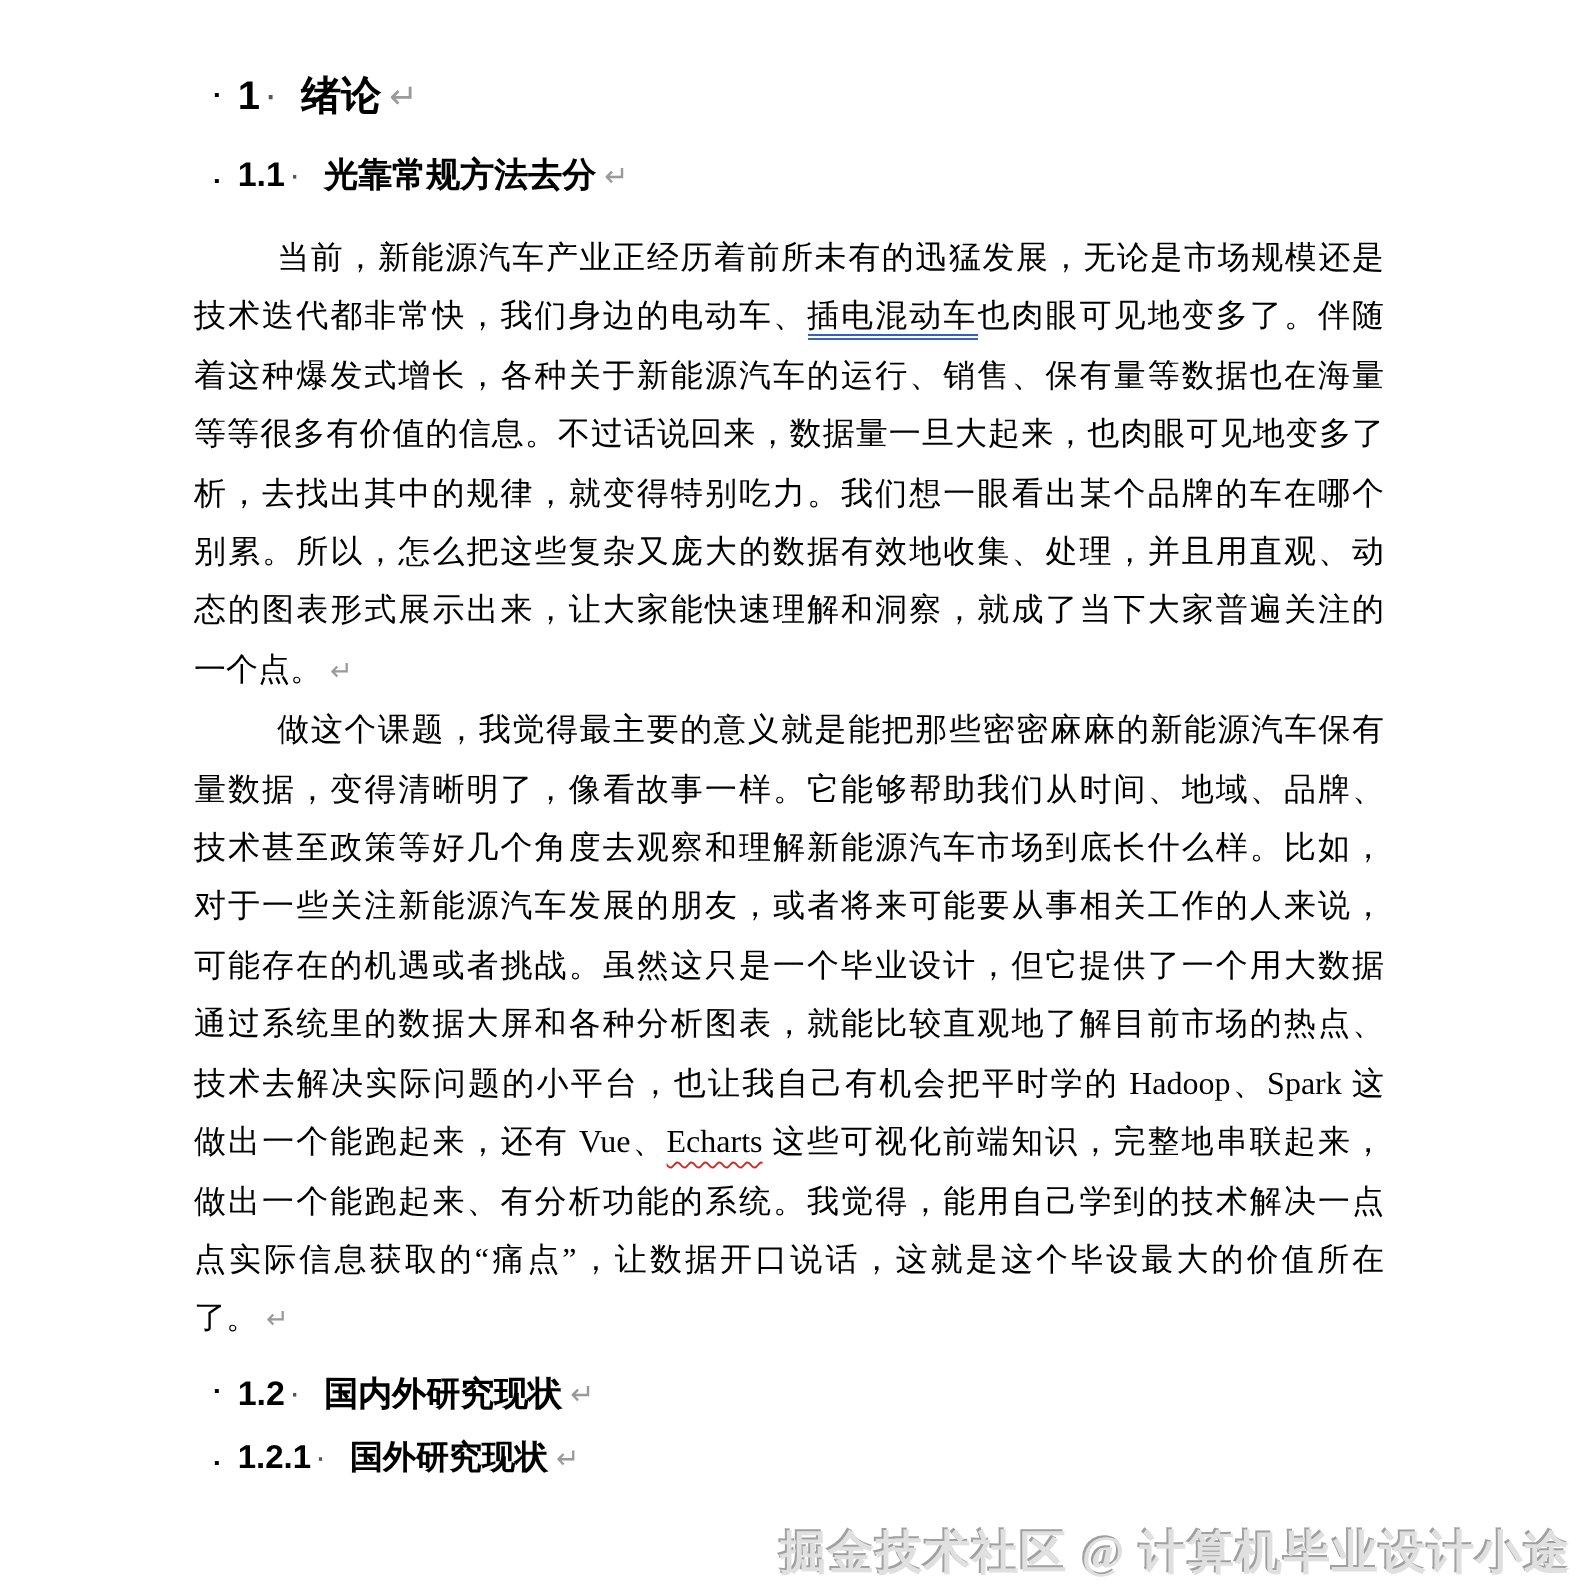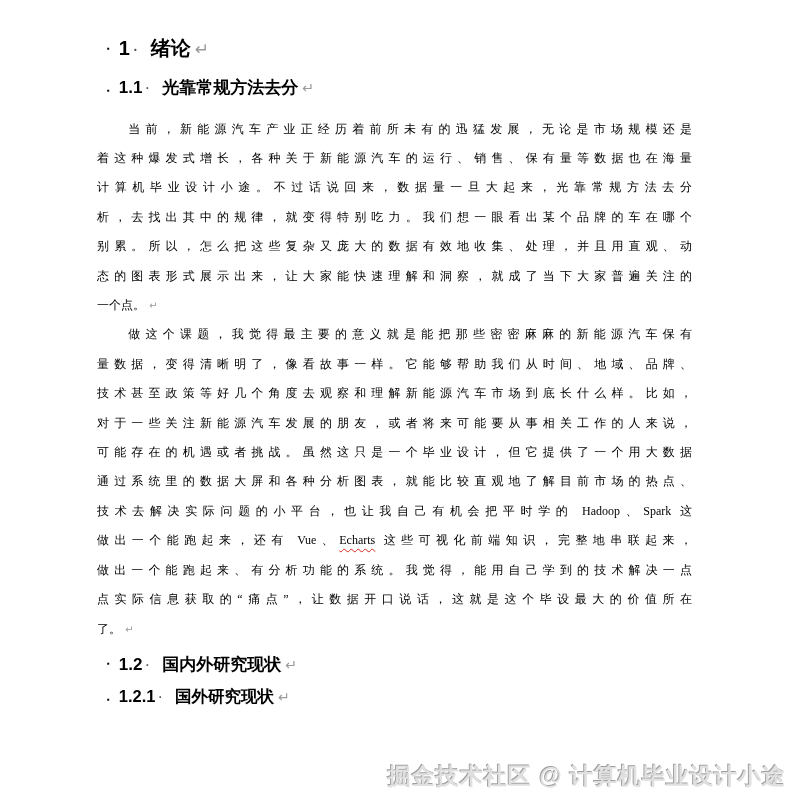--- a/index.html
+++ b/index.html
@@ -22,37 +22,37 @@
   .hd-3 { font-size: 16.5px; line-height: 22px; margin-top: 9px; }
   .sq { display: inline-block; font-size: 8px; margin-right: 9px; color: #000; }
   .sq-mid { vertical-align: 0.55em; }
   .sq-low { vertical-align: 0.05em; }
   .hdot { color: #555555; margin: 0 12px 0 2px; font-weight: normal; }
   .pilcrow {
     color: #9a9a9a; font-weight: normal; margin-left: 4px;
     font-size: 0.85em; font-family: "DejaVu Sans", sans-serif;
   }
   
-  .para { font-size: 12px; line-height: 29.4px; }
+  .para { font-size: 16px; line-height: 29.4px; }
   .line {
     text-align: justify; text-align-last: justify;
     overflow: hidden; white-space: nowrap;
   }
   .line.first { text-indent: 2.6em; }
   .line.last { text-align-last: left; white-space: normal; }
   .u-blue-double { border-bottom: 3px double #3060c8; }
   .u-red-wavy {
     text-decoration: underline; text-decoration-style: wavy;
     text-decoration-color: #d8281e; text-decoration-thickness: 1px;
     text-underline-offset: 4px;
   }
   
   .watermark {
     position: absolute; right: 2px; bottom: 4px;
-    font-family: Liberation Sans, sans-serif;
+    font-family: Liberation Serif, serif;
     font-size: 23px; font-weight: bold; letter-spacing: 1px;
     color: #e0e0e0;
     text-shadow: -1px -1px 0 #a0a0a0, 1px 1px 0 #ffffff;
     white-space: nowrap;
   }
 </style>
 </head>
 <body>
 
 <div class="page">
@@ -60,22 +60,23 @@
   <div class="hd hd-1">
     <span class="sq sq-mid">▪</span><span>1</span><span class="hdot">·</span><span>绪论</span><span class="pilcrow">↵</span>
   </div>
 
   <div class="hd hd-2">
     <span class="sq sq-low">▪</span><span>1.1</span><span class="hdot">·</span><span>光靠常规方法去分</span><span class="pilcrow">↵</span>
   </div>
 
   <div class="para">
       <div class="line first"><span>当前，新能源汽车产业正经历着前所未有的迅猛发展，无论是市场规模还是</span></div>
+      <div class="line"><span>技术迭代都非常快，我们身边的电动车、</span><span class="u-blue-double">插电混动车</span><span>也肉眼可见地变多了。伴随</span></div>
       <div class="line"><span>着这种爆发式增长，各种关于新能源汽车的运行、销售、保有量等数据也在海量</span></div>
-      <div class="line"><span>计算机毕业设计小途。不过话说回来，数据量一旦大起来，光靠常规方法去分</span></div>
+      <div class="line"><span>等等很多有价值的信息。不过话说回来，数据量一旦大起来，也肉眼可见地变多了</span></div>
       <div class="line"><span>析，去找出其中的规律，就变得特别吃力。我们想一眼看出某个品牌的车在哪个</span></div>
       <div class="line"><span>别累。所以，怎么把这些复杂又庞大的数据有效地收集、处理，并且用直观、动</span></div>
       <div class="line"><span>态的图表形式展示出来，让大家能快速理解和洞察，就成了当下大家普遍关注的</span></div>
       <div class="line last"><span>一个点。</span><span class="pilcrow">↵</span></div>
     </div>
   <div class="para">
       <div class="line first"><span>做这个课题，我觉得最主要的意义就是能把那些密密麻麻的新能源汽车保有</span></div>
       <div class="line"><span>量数据，变得清晰明了，像看故事一样。它能够帮助我们从时间、地域、品牌、</span></div>
       <div class="line"><span>技术甚至政策等好几个角度去观察和理解新能源汽车市场到底长什么样。比如，</span></div>
       <div class="line"><span>对于一些关注新能源汽车发展的朋友，或者将来可能要从事相关工作的人来说，</span></div>

